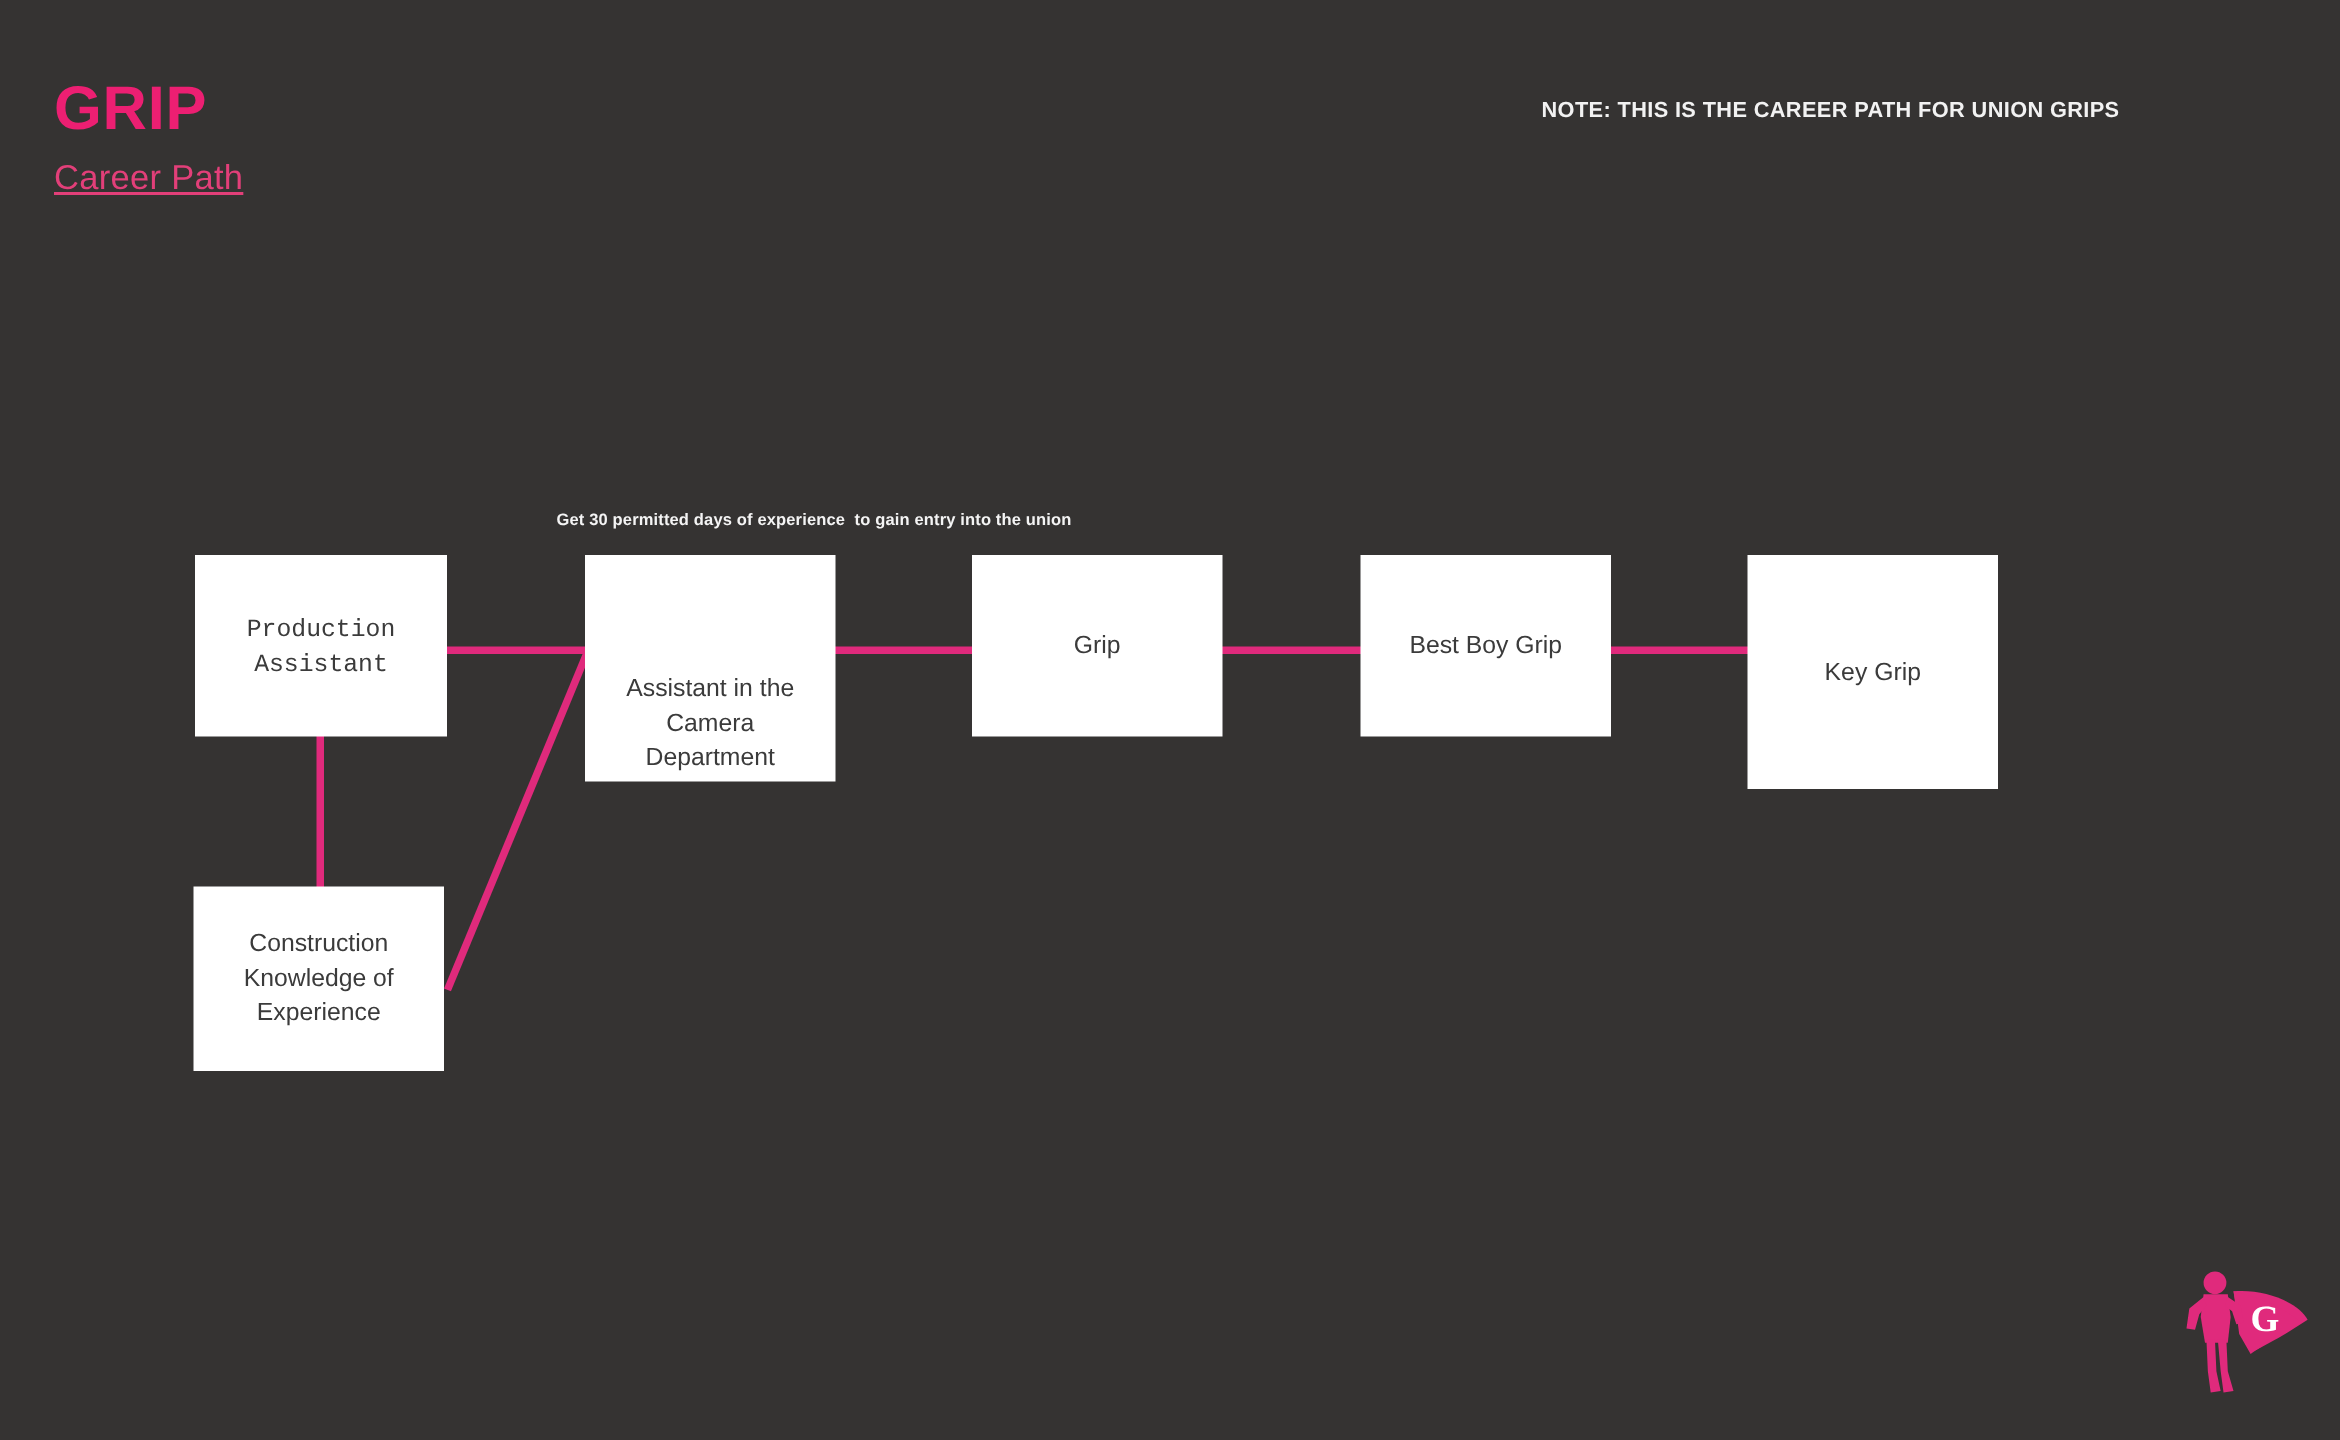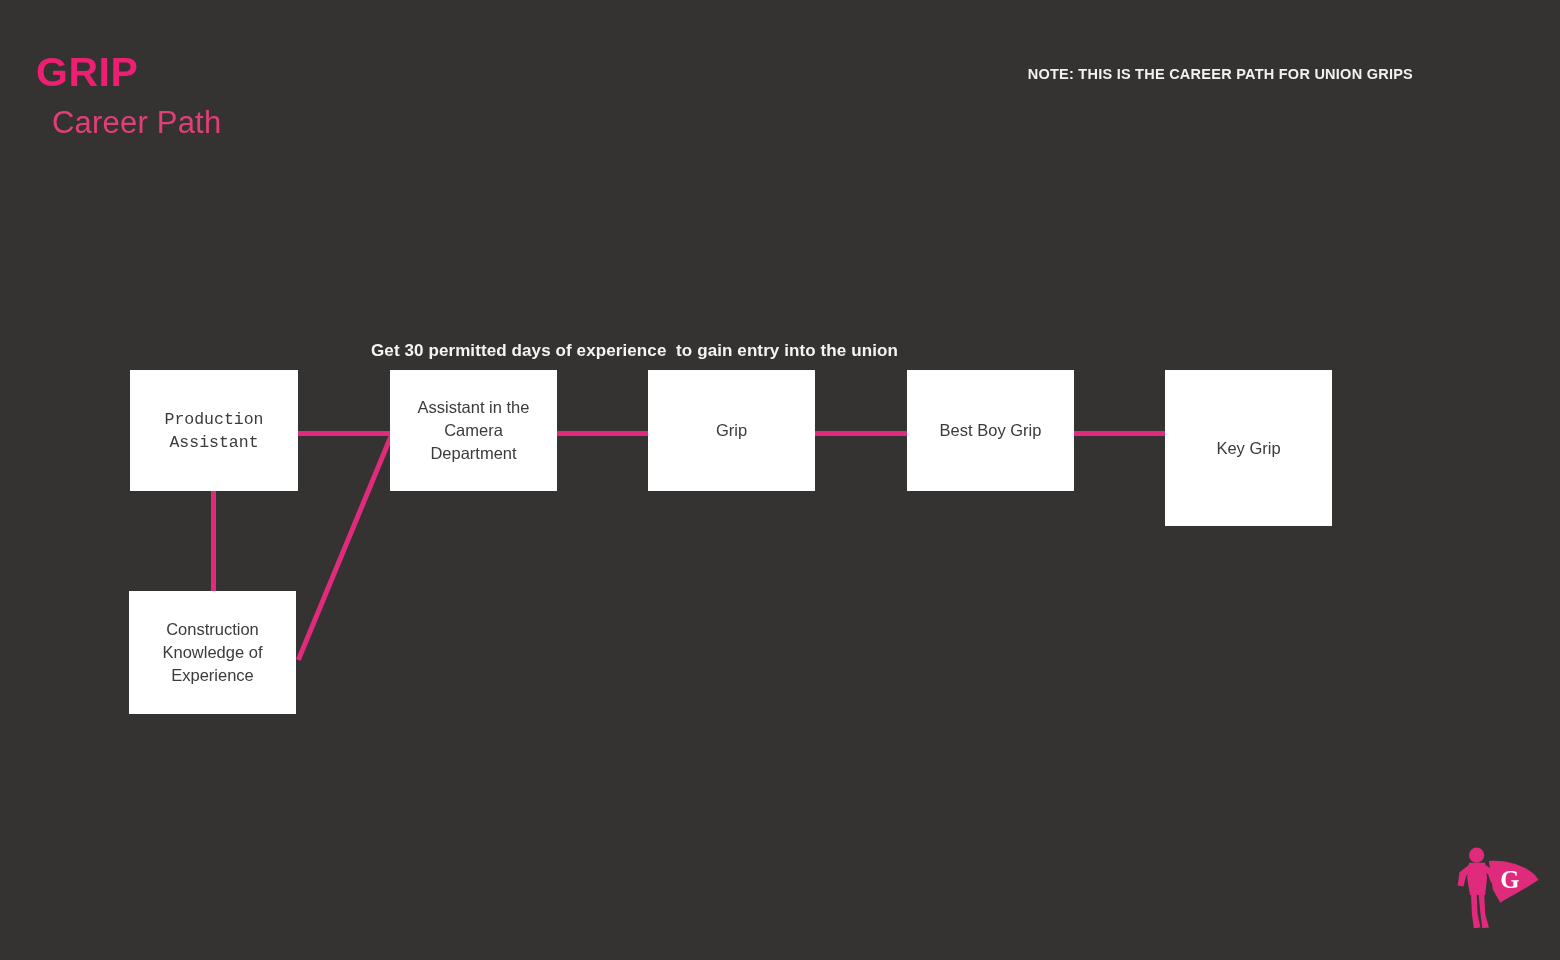--- a/index.html
+++ b/index.html
@@ -29,46 +29,47 @@
   }
   .title-main {
     font-size: 41px;
     font-weight: bold;
     color: #ec1f72;
     letter-spacing: 0.5px;
     line-height: 1;
     margin: 0;
   }
   .title-sub {
-    font-size: 31px;
+    font-size: 23px;
     font-weight: normal;
     color: #e23f79;
     line-height: 1;
-    margin: 16px;
+    margin: 0;
     margin-top: 14px;
     letter-spacing: 0.2px;
+    text-decoration: underline;
   }
   .note {
     position: absolute;
     right: 147px;
     top: 66px;
     font-size: 14.5px;
     font-weight: bold;
     color: #f2f2f2;
     letter-spacing: 0.25px;
     white-space: nowrap;
     margin-left: 36px;
   }
 
   
   .annotation {
     position: absolute;
     left: 371px;
     top: 341px;
-    font-size: 17px;
+    font-size: 11px;
     font-weight: bold;
     color: #f4f4f4;
     white-space: pre;
     letter-spacing: 0.1px;
   }
 
   .node {
     position: absolute;
     background: #ffffff;
     box-sizing: border-box;
@@ -132,21 +133,21 @@
 
   <div class="conn-diag" style="left:296px; top:659px; width:247px; height:5px; transform: rotate(-67.5deg);"></div>
 
   <div class="node" style="left:130px; top:370px; width:168px; height:121px;font-family:Liberation Mono, monospace;">
     <div>
       <span>Production</span>
       <span>Assistant</span>
     </div>
   </div>
 
-  <div class="node" style="left:390px; top:370px; width:167px; height:121px;">
+  <div class="node" style="left:390px; top:370px; width:167px; height:151px;align-items:flex-end;">
     <div>
       <span>Assistant in the</span>
       <span>Camera</span>
       <span>Department</span>
     </div>
   </div>
 
   <div class="node" style="left:648px; top:370px; width:167px; height:121px;">
     <div>
       <span>Grip</span>

